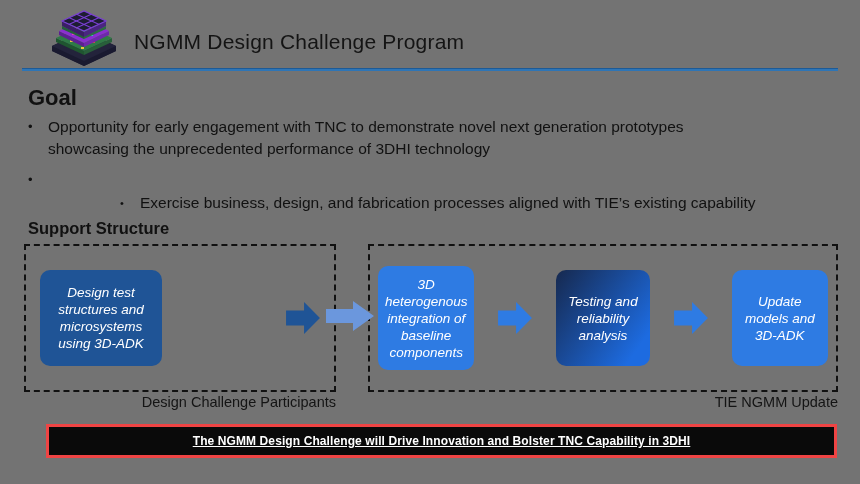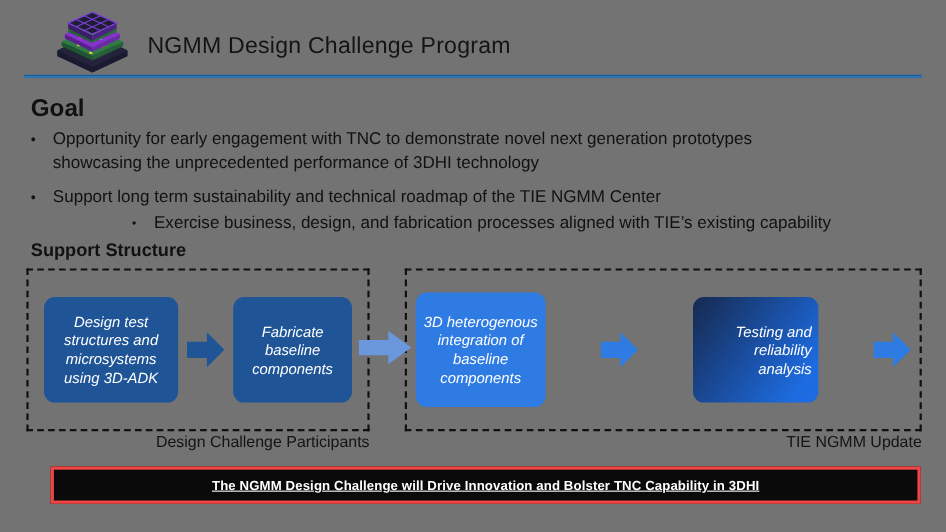--- a/index.html
+++ b/index.html
@@ -56,21 +56,21 @@
     display: flex; align-items: center; justify-content: center;
     text-align: center;
     padding: 4px 6px;
   }
   .step.dark  { background: #1F5496; height: 96px; }
   .step.light { background: #2E7BE3; height: 96px; }
   .step.grad  { background: linear-gradient(125deg, #16294F 0%, #1D6BE0 85%); height: 96px; }
   .w122 { width: 122px; }
   .w108 { width: 108px; }
   .w118 { width: 118px; }
-  .w114 { width: 114px; text-align: right; }
+  .w114 { width: 114px; }
   .tall { height: 104px !important; }
 
   .arrow-svg { flex: 0 0 auto; }
   .connector {
     position: absolute; left: 326px; top: 301px; z-index: 3;
   }
 
   .flow-label {
     position: absolute; top: 394px;
     font-size: 14.5px; text-align: right; color: #141414;
@@ -135,52 +135,51 @@
   <div class="goal">
     <div class="goal-h">Goal</div>
 
     <div class="bullet b1">
       <span class="dot">•</span>
       <span class="txt">Opportunity for early engagement with TNC to demonstrate novel next generation prototypes showcasing the unprecedented performance of 3DHI technology</span>
     </div>
 
     <div class="bullet b2">
       <span class="dot">•</span>
-      <span class="txt">Support long term sustainability and technical roadmap of the TIE NGMM Center</span>
     </div>
 
     <div class="bullet sub">
       <span class="dot">•</span>
       <span class="txt">Exercise business, design, and fabrication processes aligned with TIE’s existing capability</span>
     </div>
   </div>
 
   <div class="ps-h">Support Structure</div>
 
   <div class="dashed d1">
     <div class="step dark w122">Design test structures and microsystems using 3D-ADK</div>
     <svg class="arrow-svg" width="34" height="36" viewBox="0 0 32 34">
       <polygon points="0,10 17,10 17,2 32,17 17,32 17,24 0,24" fill="#1F5496"></polygon>
     </svg>
-    <div class="step dark w108">Fabricate baseline components</div>
   </div>
 
   <svg class="connector" width="48" height="30" viewBox="0 0 48 30">
     <polygon points="0,8 27,8 27,0 48,15 27,30 27,22 0,22" fill="#6B97DD"></polygon>
   </svg>
 
   <div class="dashed d2">
     <div class="step light w118 tall">3D heterogenous integration of baseline components</div>
     <svg class="arrow-svg" width="34" height="36" viewBox="0 0 32 34">
       <polygon points="0,10 17,10 17,2 32,17 17,32 17,24 0,24" fill="#2E7BE3"></polygon>
     </svg>
     <div class="step grad w114">Testing and reliability analysis</div>
     <svg class="arrow-svg" width="34" height="36" viewBox="0 0 32 34">
       <polygon points="0,10 17,10 17,2 32,17 17,32 17,24 0,24" fill="#2E7BE3"></polygon>
     </svg>
+    <div class="step light w118">Update models and 3D-ADK</div>
   </div>
 
   <div class="flow-label lbl1">Design Challenge Participants</div>
   <div class="flow-label lbl2">TIE NGMM Update</div>
 
   <div class="banner">The NGMM Design Challenge will Drive Innovation and Bolster TNC Capability in 3DHI</div>
 
 </div>
 
 </body></html>

